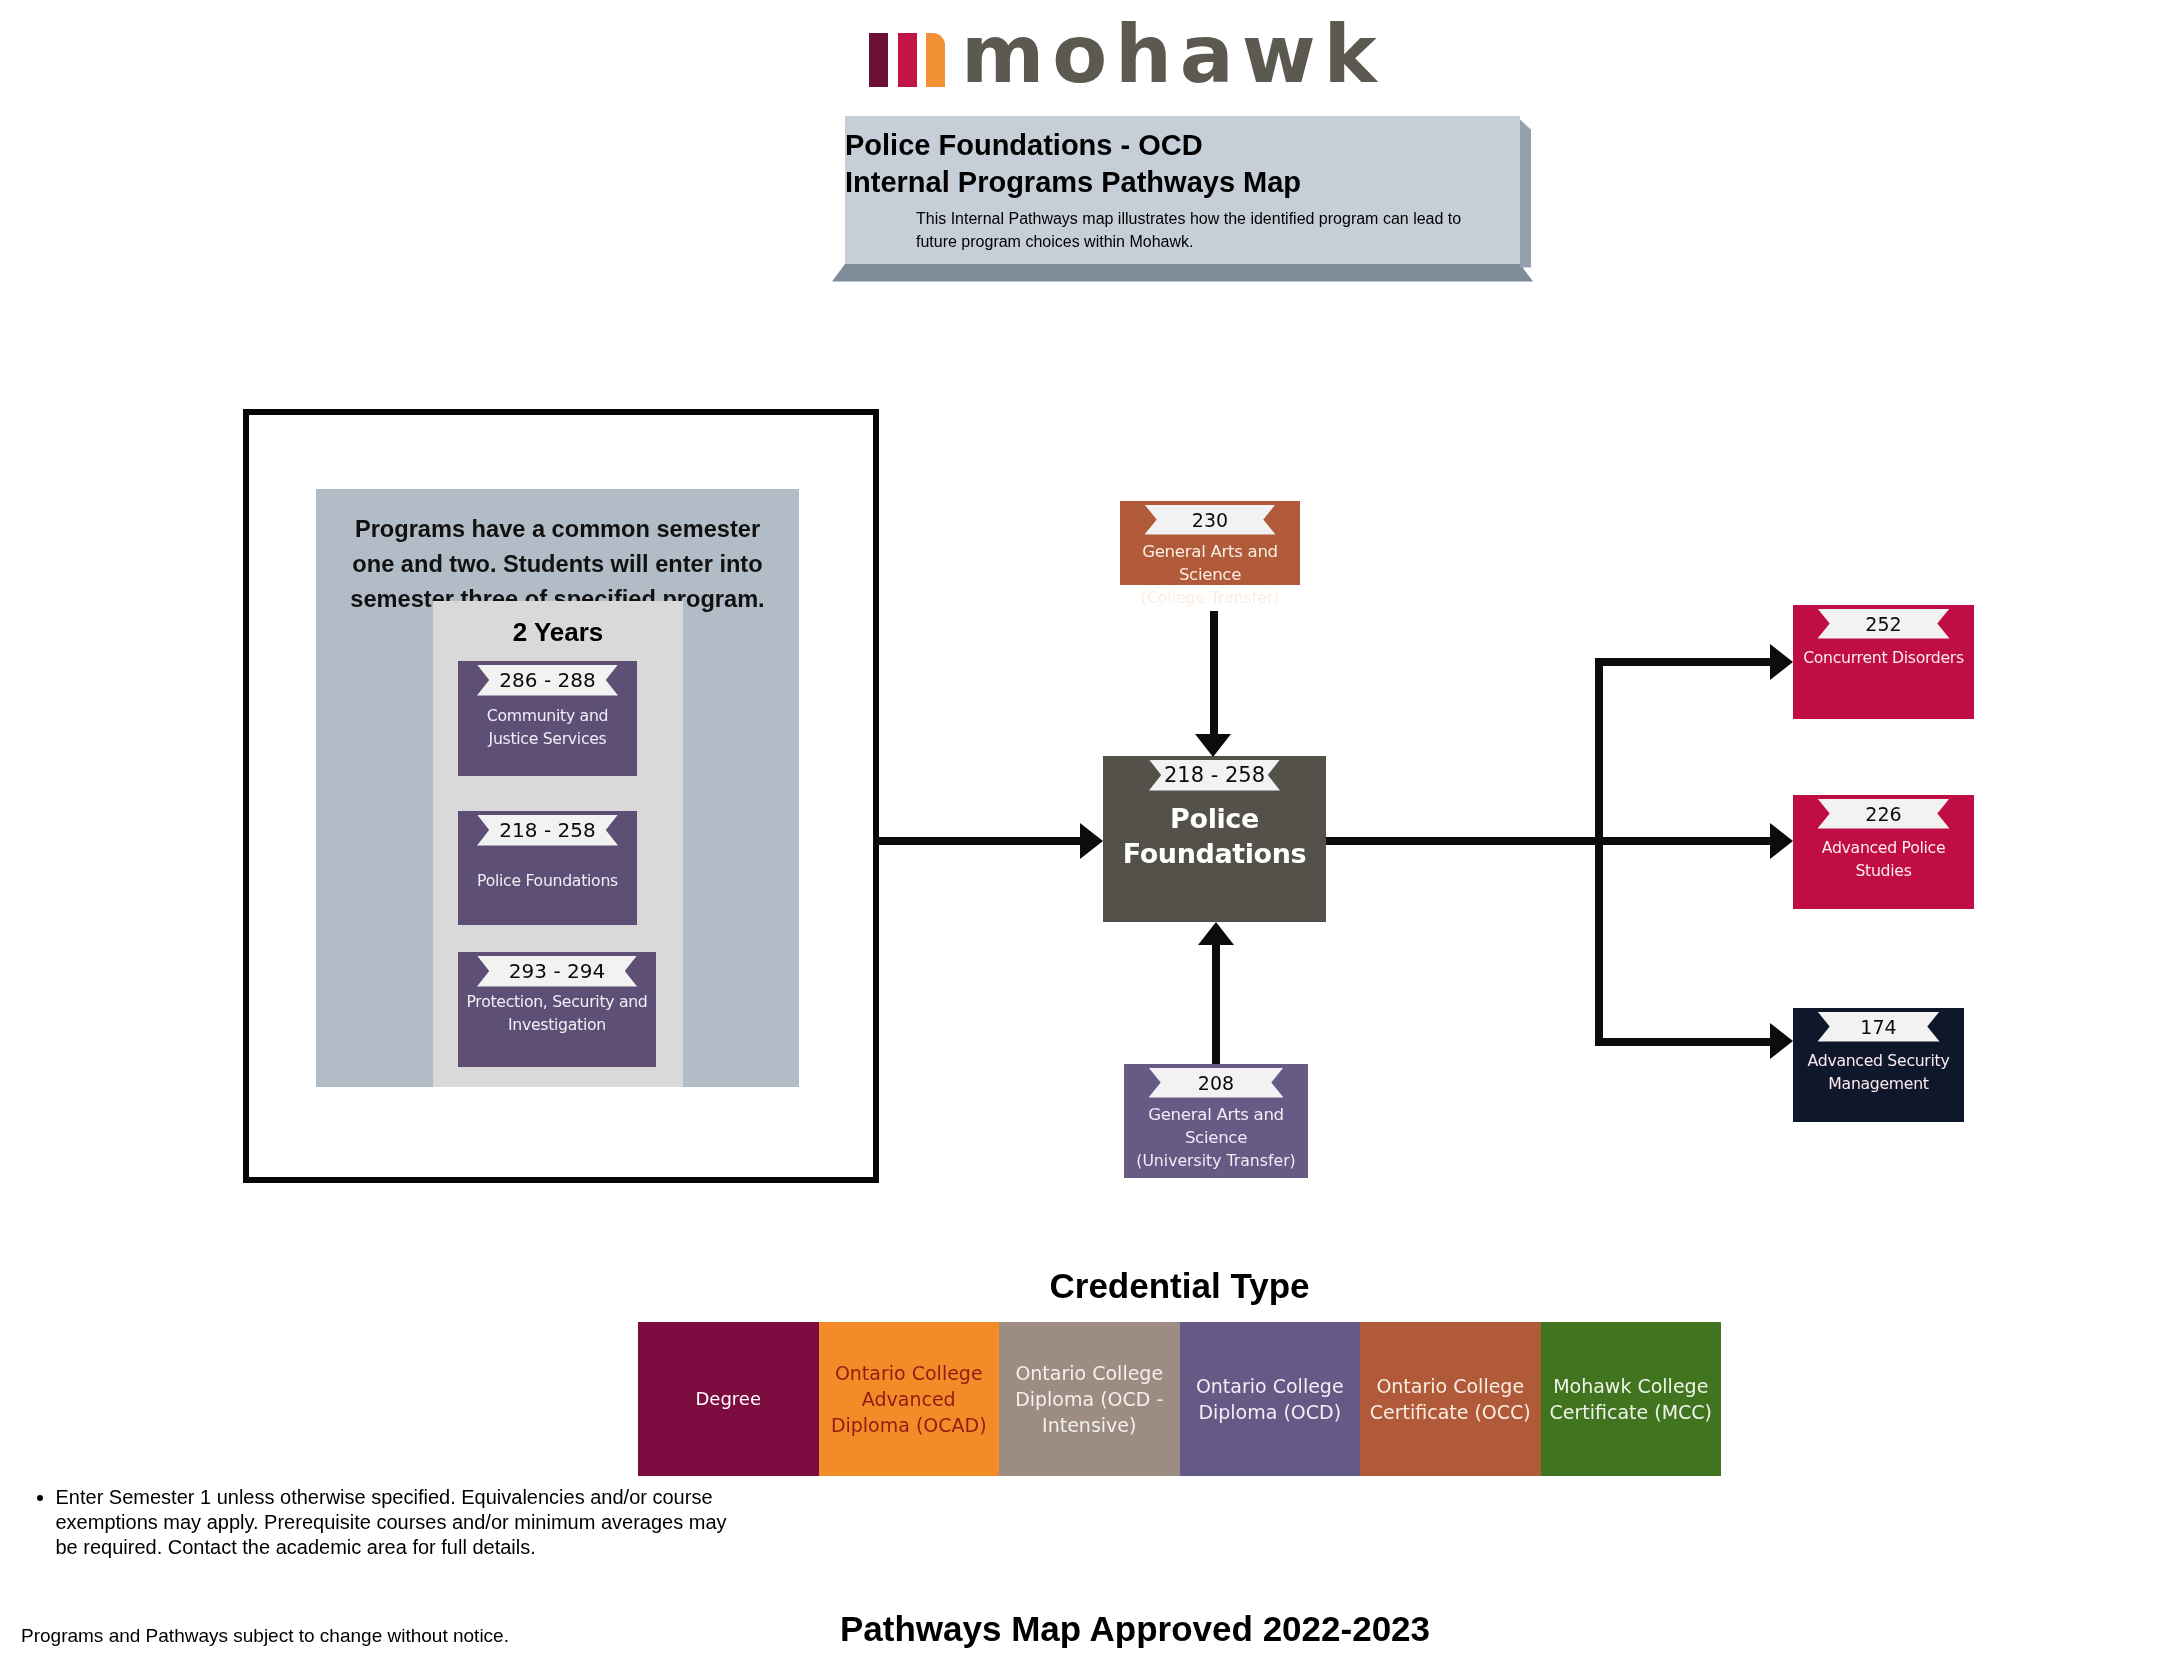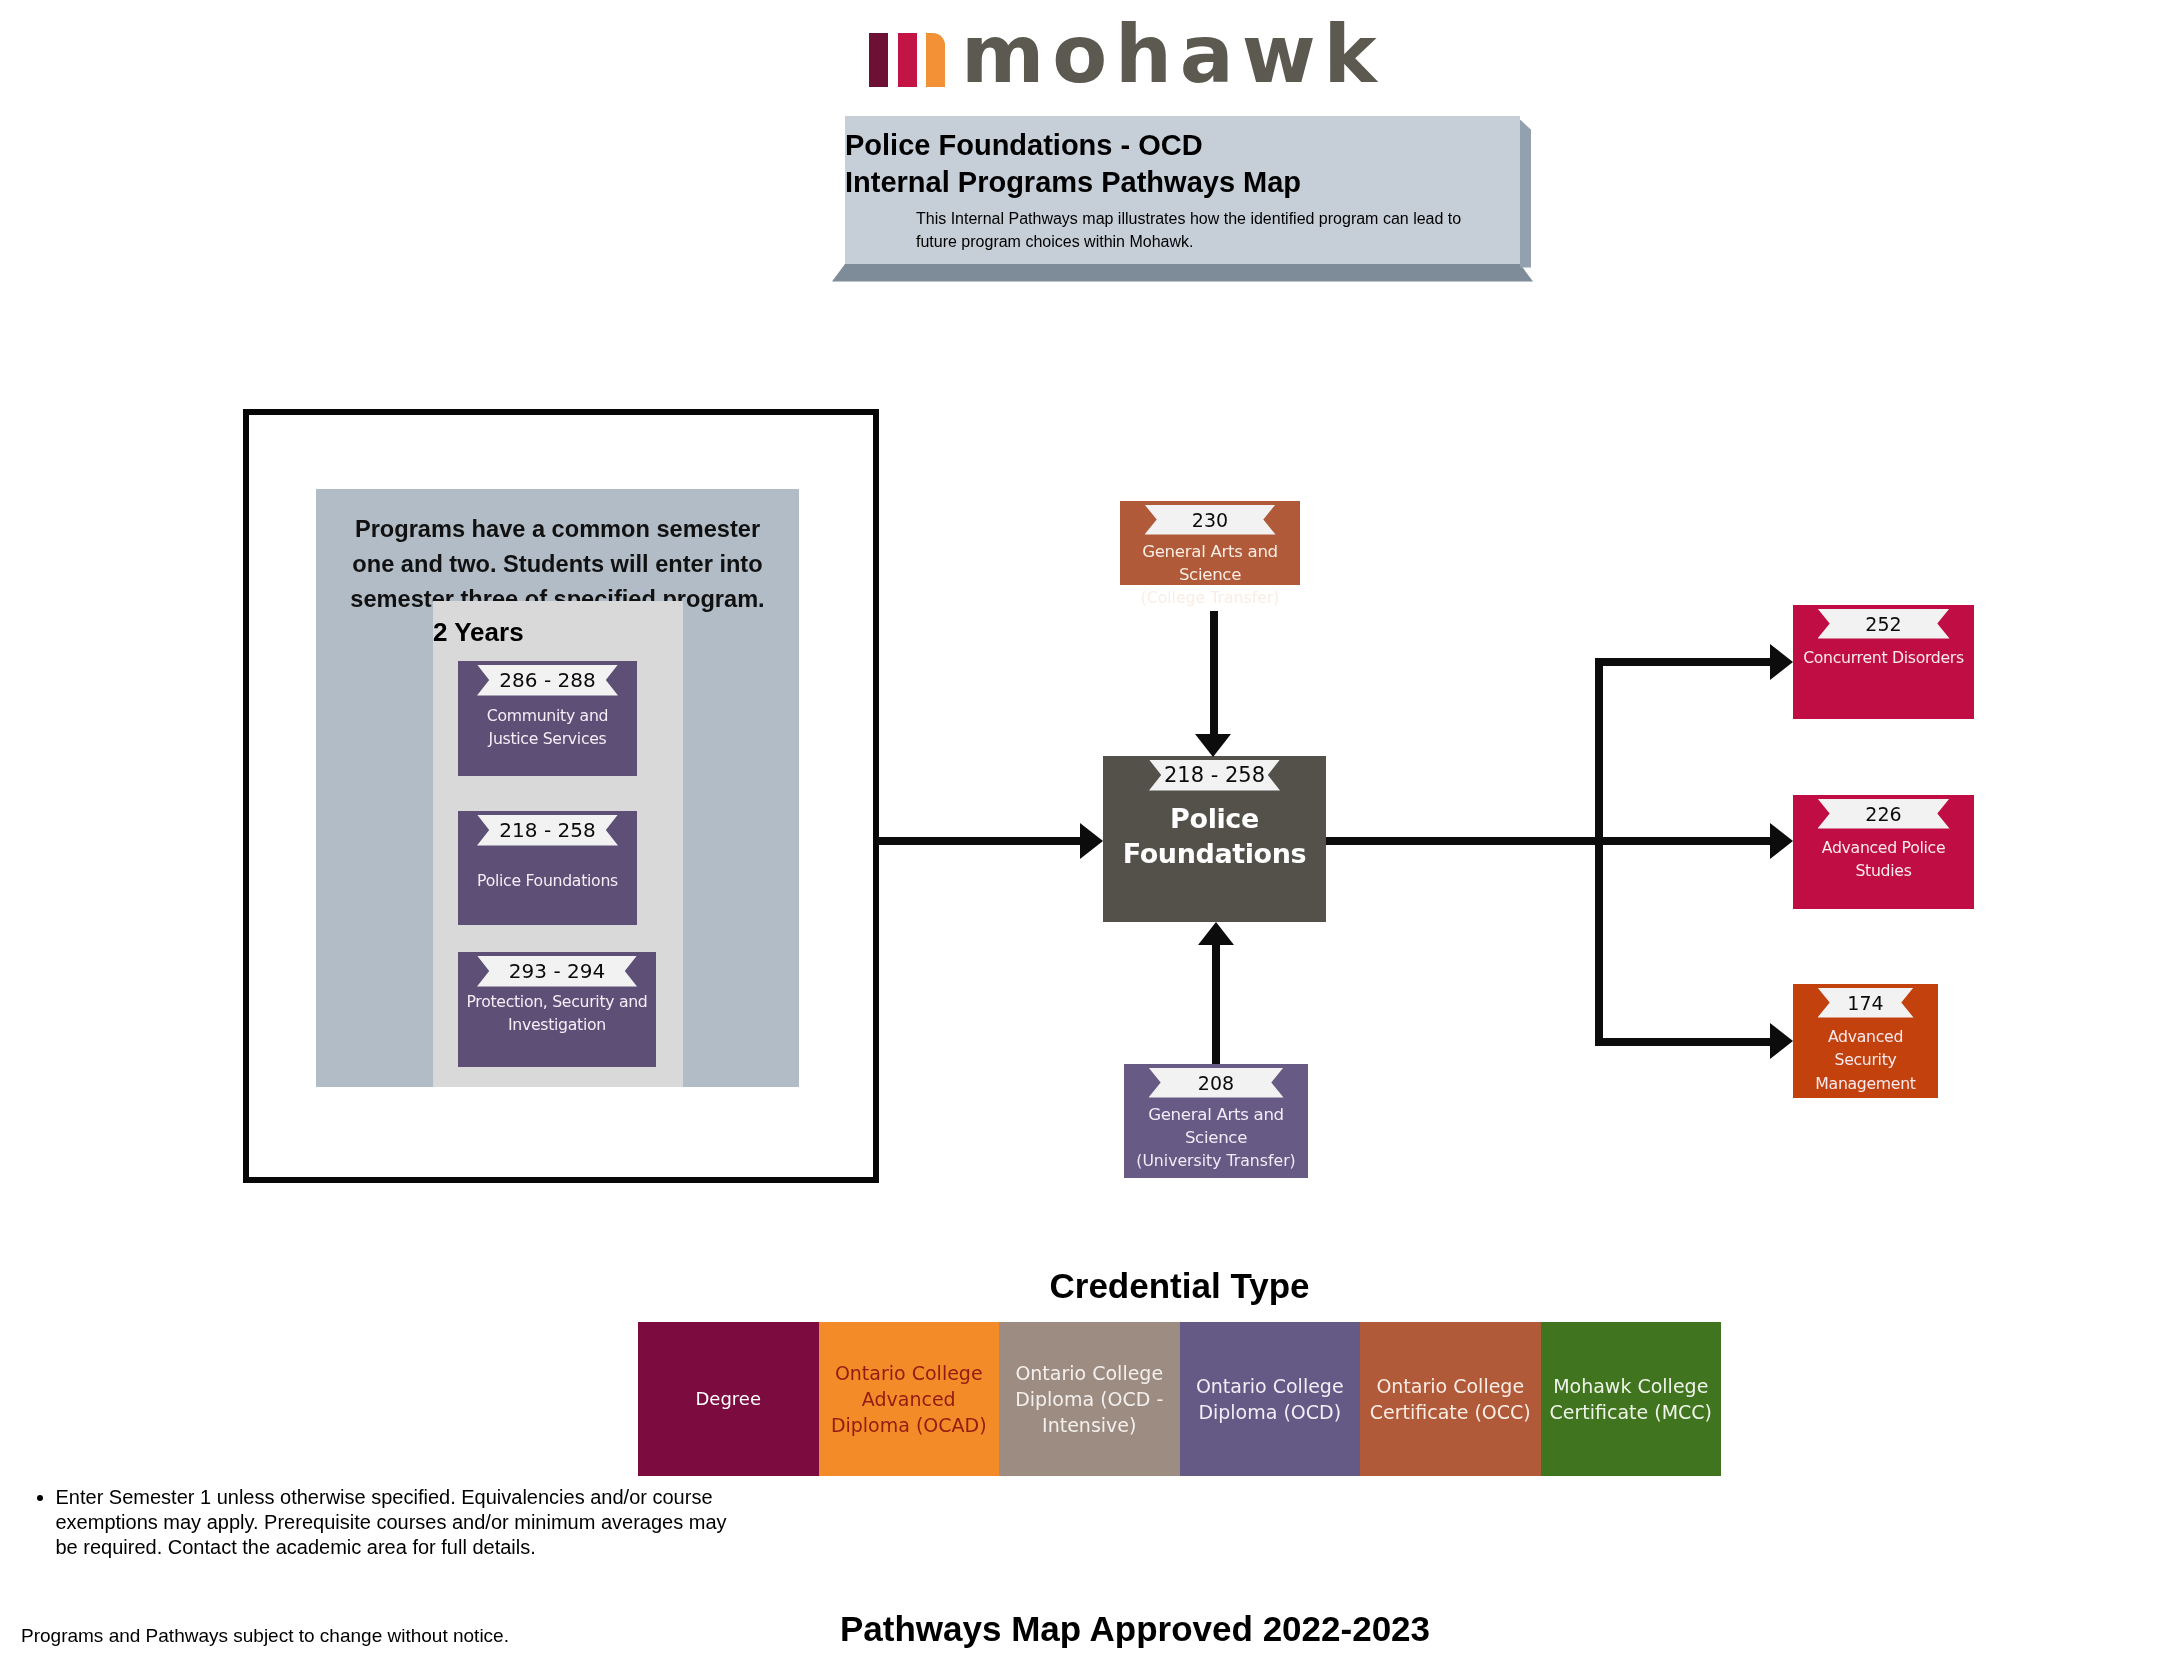--- a/index.html
+++ b/index.html
@@ -23,21 +23,21 @@
              clip-path:polygon(13px 0,calc(100% - 13px) 0,100% 100%,0 100%);}
   .bevel-right{position:absolute;top:3.5px;right:-11.4px;width:11.4px;height:100%;background:#93a0ae;
              clip-path:polygon(0 0,100% 10.5px,100% 100%,0 100%);}
 
   
   .outline-box{position:absolute;left:243px;top:409px;width:624px;height:762px;border:6.1px solid #060606;background:#fff;}
   .grayblue{position:absolute;left:316px;top:489px;width:483px;height:598px;background:#b2bcc6;box-sizing:border-box;}
   .grayblue .note{padding:23px 19px 0;font-family:"Liberation Sans",sans-serif;font-weight:bold;
              font-size:23.6px;line-height:35px;text-align:center;color:#111;}
   .lightgray{position:absolute;left:433px;top:601px;width:250px;height:486px;background:#d9d9d9;}
-  .years{margin-top:15.7px;text-align:left;font-family:"Liberation Sans",sans-serif;font-weight:bold;font-size:26px;}
+  .years{margin-top:15.7px;text-align:center;font-family:"Liberation Sans",sans-serif;font-weight:bold;font-size:26px;}
 
   
   .pbox{position:absolute;box-sizing:border-box;text-align:center;}
   .banner{position:relative;margin:3.5px auto 0;width:calc(100% - 38px);height:31px;background:#f2f2f3;
           clip-path:polygon(0 0,12.2px 50%,0 100%,100% 100%,calc(100% - 12.2px) 50%,100% 0);
           display:flex;align-items:center;justify-content:center;
           font-size:20px;color:#0a0a0a;}
   .pname{margin-top:8.7px;padding:0 5.2px;font-size:15.7px;line-height:23px;letter-spacing:-0.3px;color:#f4eef7;}
   .qualifier{font-size:15.7px;line-height:21px;color:inherit;}
 
@@ -147,21 +147,21 @@
         <span>252</span>
       </div>
     <div class="pname">Concurrent Disorders</div>
   </div>
   <div class="pbox crimson" style="left: 1793px; top: 795px; width: 181px; height: 114px; background: rgb(192, 13, 67);">
     <div class="banner">
         <span>226</span>
       </div>
     <div class="pname">Advanced Police Studies</div>
   </div>
-  <div class="pbox crimson" style="left: 1793px; top: 984px; width: 145px; height: 114px; background: #c2410c;">
+  <div class="pbox crimson" style="left: 1793px; top: 1008px; width: 171px; height: 114px; background: #0f172a;">
     <div class="banner">
         <span>174</span>
       </div>
     <div class="pname">Advanced Security Management</div>
   </div>
 
   <div class="vline" style="left:1210px;top:611px;width:7.9px;height:124px;"></div>
   <div class="head head-down" style="left:1195px;top:734px;"></div>
 
   <div class="head head-up" style="left:1198px;top:922px;"></div>

